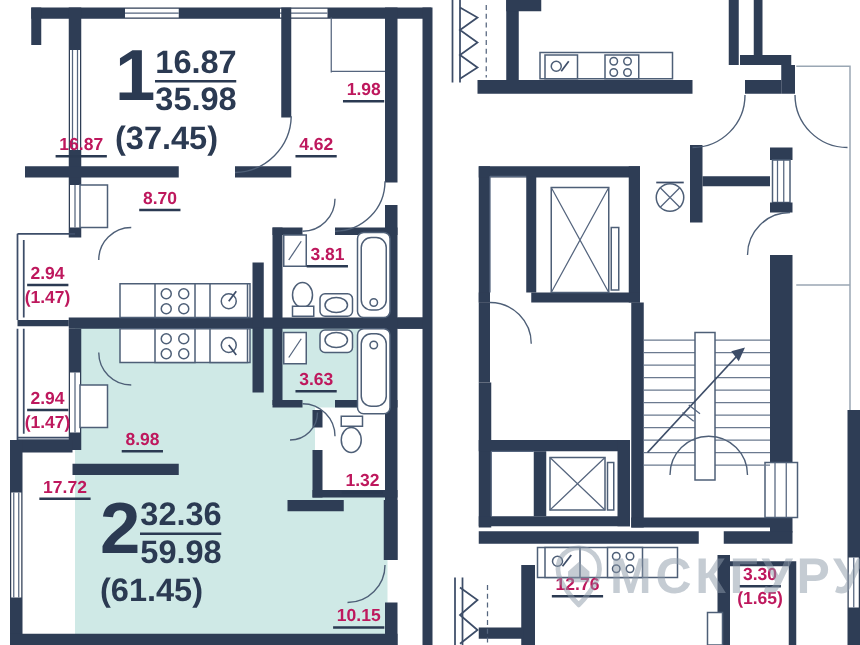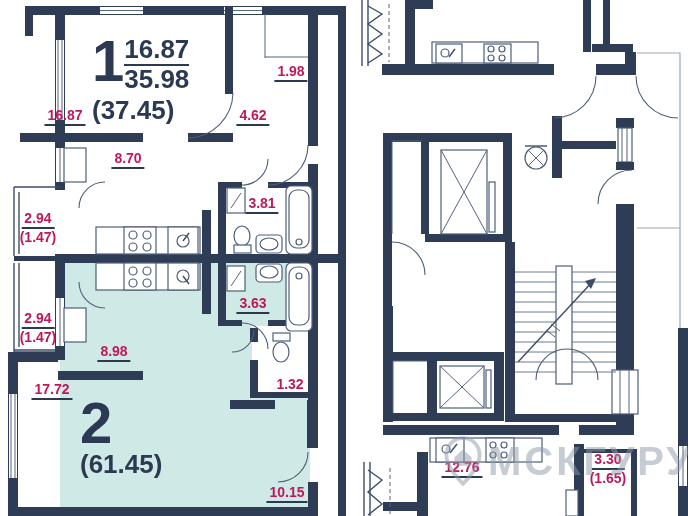--- a/index.html
+++ b/index.html
@@ -284,20 +284,24 @@
         <div class="a u2">16.87</div>
         <div class="a">35.98</div>
       </div>
     </div>
     <div class="full">(37.45)</div>
   </div>
 
   <div class="apt" style="left:80px;top:398px;">
     <div class="row">
       <div class="num">2</div>
+      <div class="col">
+        <div class="a u2">32.36</div>
+        <div class="a">59.98</div>
+      </div>
     </div>
     <div class="full">(61.45)</div>
   </div>
 
   <div class="rl" style="left:65px;top:108px;">
     <span class="u">16.87</span></div>
   <div class="rl" style="left:291px;top:64px;">
     <span class="u">1.98</span></div>
   <div class="rl" style="left:253px;top:108px;text-align:center;">
     <span class="u">4.62</span></div>

